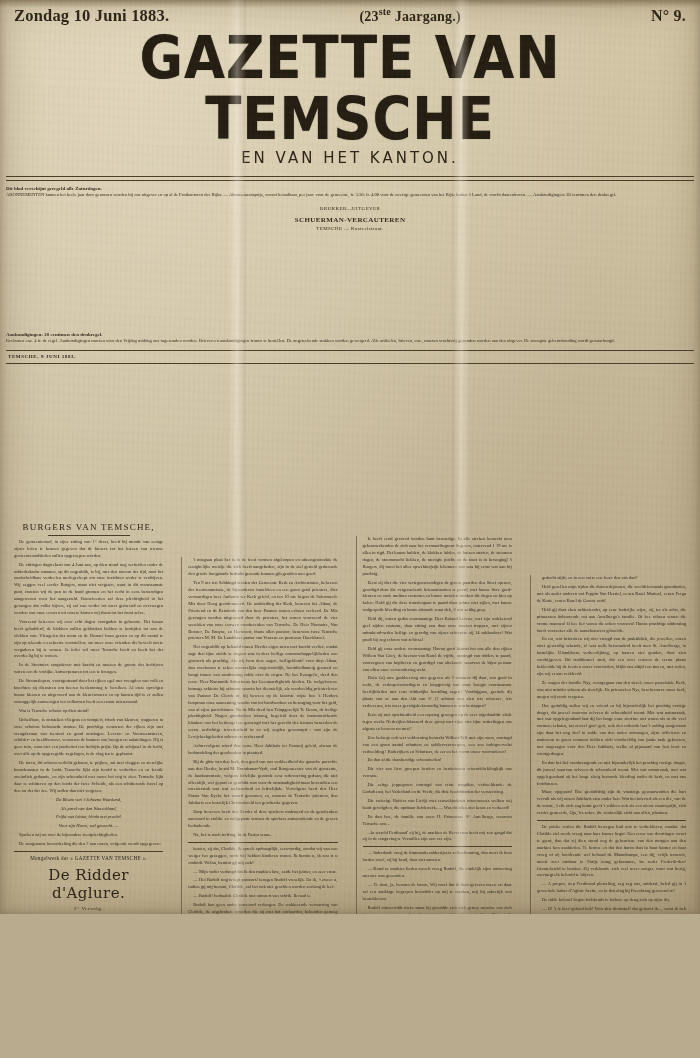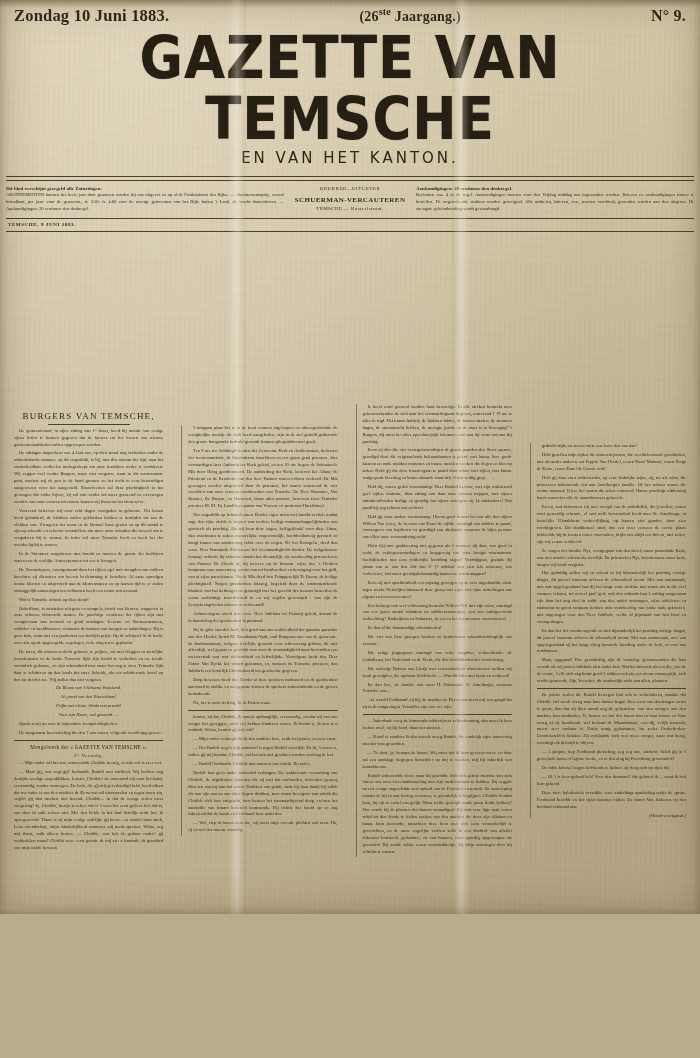--- a/index.html
+++ b/index.html
@@ -96,20 +96,21 @@
 
   
   .colophon {
     display: flex;
     font-size: 4.6px;
     line-height: 1.45;
     text-align: justify;
     padding: 2px 6px 3px 6px;
     gap: 6px;
     color: #332b1d;
+    flex-direction: column;
   }
   .colophon .cell { flex: 1 1 0; }
   .colophon .cell.center { flex: 0 0 120px; text-align: center; }
   .colophon .cell.center .big {
     font-size: 7px;
     font-weight: bold;
     letter-spacing: 0.4px;
     display: block;
     margin-top: 3px;
   }
@@ -218,21 +219,21 @@
 </head>
 <body>
 
 <div class="page">
   <div class="torn"></div>
 
   <div class="masthead">
     <div class="top-line">
       <div class="top-left">Zondag 10 Juni 1883.</div>
       <div class="top-center">
-        <span>(26</span><span class="sup">ste</span><span> Jaargang.)</span>
+        <span>(23</span><span class="sup">ste</span><span> Jaargang.)</span>
       </div>
       <div class="top-right">N° 9.</div>
     </div>
     <div class="title">GAZETTE VAN TEMSCHE</div>
     <div class="subtitle">EN VAN HET KANTON.</div>
   </div>
 
   <hr class="rule">
   <hr class="rule thin">
 
@@ -270,20 +271,21 @@
       <p class="body">Onheilbare, is ontsteken vliegens en wimpels, frisch van kleuren, wapperen in onze schoone bebouwde straten. De prachtige vensteren der rijken zijn met vreugdevaan van feestval en goud ontslagen. Levens- en Voornoemsteren, schilder- en beeldhouwer, vensteren de hunnen van hoogen en nalatelingen. Hij is geen tuin, waar niet een jaarbetrof een bedrijfs prijst. Op de schijnsel in de lucht, over alle op de opgeregelde zegelogen, is de vlag ten te geplaatst.</p>
       <p class="body">De toren, dit schoon verlicht gebouw, te prijken, zal met vlaggen en sierelijke bouwkunsten in de lucht. Temsche lijkt zijn hoofd te verheffen en en feestle oneindich gedaante, en zijn schoonheid met onzer het oog te zien. Temsche lijkt daar te schitteren op den loods der twee Scheide, als een schitterende havel op den ou der der zee. Wij zullen dan niet vergeten.</p>
       <p class="body center ital">De Bloem van 't Scheene Waasland,</p>
       <p class="body center ital">Als parel van den Waaschland,</p>
       <p class="body center ital">Prijkt met luister, blinkt met pracht!</p>
       <p class="body center ital">Voor zijn Heere, wel gewacht. —</p>
       <p class="body">Spreken wij nu over de bijzondere feestplechtigheden.</p>
       <p class="body">De aangename beoordeeling die den 7 aan onzen, volgende wordt opgegeven:</p>
       <hr class="divider-full">
       <div class="feuilleton-head">Mengelwerk der « GAZETTE VAN TEMSCHE ».</div>
+      <div class="ctitle big">De Ridder d'Aglure.</div>
       <div class="roman">2° Vervolg.</div>
       <p class="body">— Mijn vader wil het zoo, antwoordde Clotilde treurig, en zijn wil is zeer wet.</p>
       <p class="body">— Maar gij, wat zegt gij? herhaalde Rudolf met vuilheid. Wij hebben nog destijds weelige oogenblikken. Luister, Clotilde! zie antwoord mij naar het laatst, eerwaardig, zonder omwegen. Zie hebt, die gij mij geëerbiedigd hebt, heeft alleen dat uw vader is aan den markies de Kerverso wil uitzwavelen en tegen uwen zin, zegdet gij dan merken niet beernd. Clotilde... in dat de eenige reden uwer weigering? Ja, Clotilde, bezijn is zeker; dat is 't voor het eerst gelieve het, dat is, zoo doet ik zulk zelven niet. Met den liefde in het hart liefelijk zeide het, ik opzegewoord. Thans is zij mijn eenige zedelijk; gij keert... en zonder hoor sterk, Leus vriendschap, mijne kinderlijkheid waarover wij meds spreken. Wilna, zeg mij thans, zulk alleen bezien. — Clotilde, wat heb ik gedaan onder? gij verbindelen waart? Clotilde twee eerst geruite de mij zie: a lemande, de groothed van mijn liefde bewoon</p>
     </div>
 
     <div class="col">
       <p class="body">'t misgaan plaat het is in de feest vormen afgeloopen en uiteengestrookte de eenigbelijke meislje die zich heeft aangebeden, zijn in de ziel gesteld gedurende den groote hoogstarde bedrukt gezonde kunnen gliegeniden met goed.</p>
       <p class="body">Ten 9 ure ten Sebbingd feesten der Gemeente Kerk en Archiestraten, beheeren der feestcommissie, de bijzonderste insteldeen en een groot getal priesters, dies vervaardigen heer Authorin ter Kerk geleid, en ten 10 ure begon de Solemneele Mis door Hoog geordonneerd. De aanbieding der Kerk, beneven het Altaar, de Priesteral en de Renderds van den heer Pastoor waren echoen verleerd. De Mis gezongen werden uitgeveerd door de priesters, het waren voorzeerd de vier werelden van onze eeuwen voorbereiden van Temsche. De Heer Nonnaire, Van Bossier, De Bruyne, en Hertzoest, thans allen pastoor, benevens twee Temsche priesters M. M. De Landtheer pastor van Vracene en professor Haeckbroel.</p>
       <p class="body">Het oogenblik op behaald onzen Herder eigen mien met krucht verlief; omdat sage den tijne zielde te roepen was in deze heilige onmanschappelijkheden zoo grootech als prachtig. Als wij hem deze zagen, heiligeklonk! voor diep Altaar, dan overkwam te zeken awoorelijke ongewoonlijk, hoofdcollameig gemoed en hangt tranen van aandoening rolde over de ocgen. Ne het Evangelie, deed den eerw. Heer Kanunnik Schoeteens het Geestaardigheids bieden. De welgekozene homage schieste bij schoone waarin het dienstelijk, als voorbeeldig priesterleven van Pastoor De Clerck af, bij bewees op de kiaarste wijze hoe 's Herders hoopman onze aanneming waarin van tot handwerken en bezorging voor het geld, van al zijne parochianen. Na de Mis deed hen Trinpgezelijk Te Deum, de heilige plechtigheid. Nogen groodachen lolzang, begeleid door de instrumentkende klanken van het kerkorgel en gemengd met het gerecht des kanons beneeden de eerste aerlichtige tevredenheid in en wij zegden gewoonpit : wat zijn de Levijckerkgebeden schoon en verheerard!</p>
       <p class="body">Achtervolgens wierd den eerw. Heer Jubilaris ter Pastorij geleid, alwaar de herhandeling der geschenken in piaatsed.</p>

